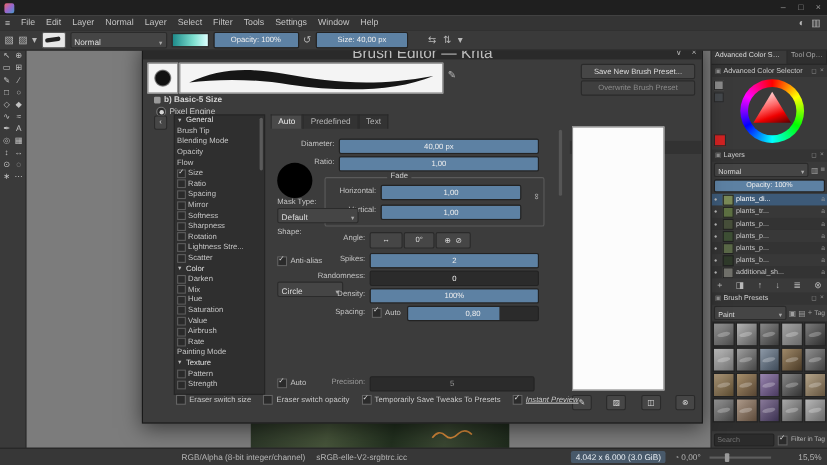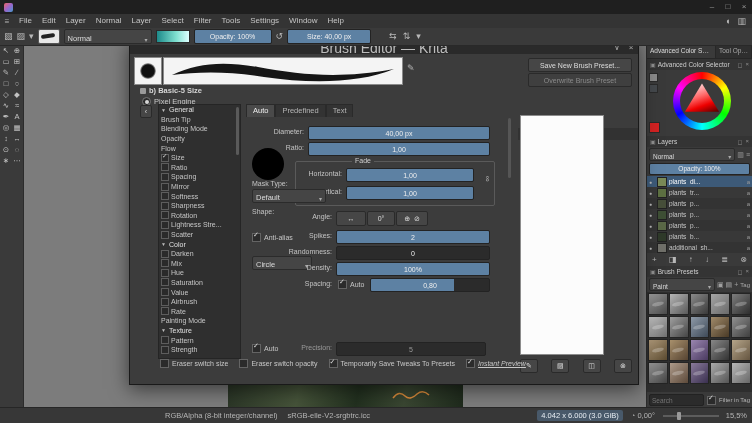--- a/index.html
+++ b/index.html
@@ -155,21 +155,21 @@
   .filter-lbl{font-size:6px;color:#b5b5b5;white-space:nowrap;}
   
   .statusbar{position:absolute;left:0;right:0;bottom:0;height:15px;background:#373737;border-top:1px solid #262626;display:flex;align-items:center;font-size:7.5px;color:#b5b5b5;padding:0 5px;z-index:20;}
   .sb-profile{margin-left:160px;}
   .sb-icc{margin-left:10px;}
   .sb-mem{margin-left:auto;background:#48596a;color:#e8eef4;padding:0 4px;border-radius:2px;line-height:11px;}
   .sb-angle{display:flex;align-items:center;gap:2px;margin-left:8px;}
   .sb-angle::before{content:"◔";color:#9a9a9a;}
   .zoom-track{width:56px;height:2px;background:#5d5d5d;margin-left:8px;position:relative;}
   .zoom-handle{position:absolute;left:25%;top:-3px;width:4px;height:8px;background:#9a9a9a;border-radius:1px;}
-  .sb-zoom{width:28px;text-align:right;margin-left:0;}
+  .sb-zoom{width:28px;text-align:right;margin-left:18px;}
 </style>
 </head>
 <body>
 
 <div class="app">
 
   <div class="titlebar">
     <span class="app-icon"></span>
     <div class="win-controls">
 

